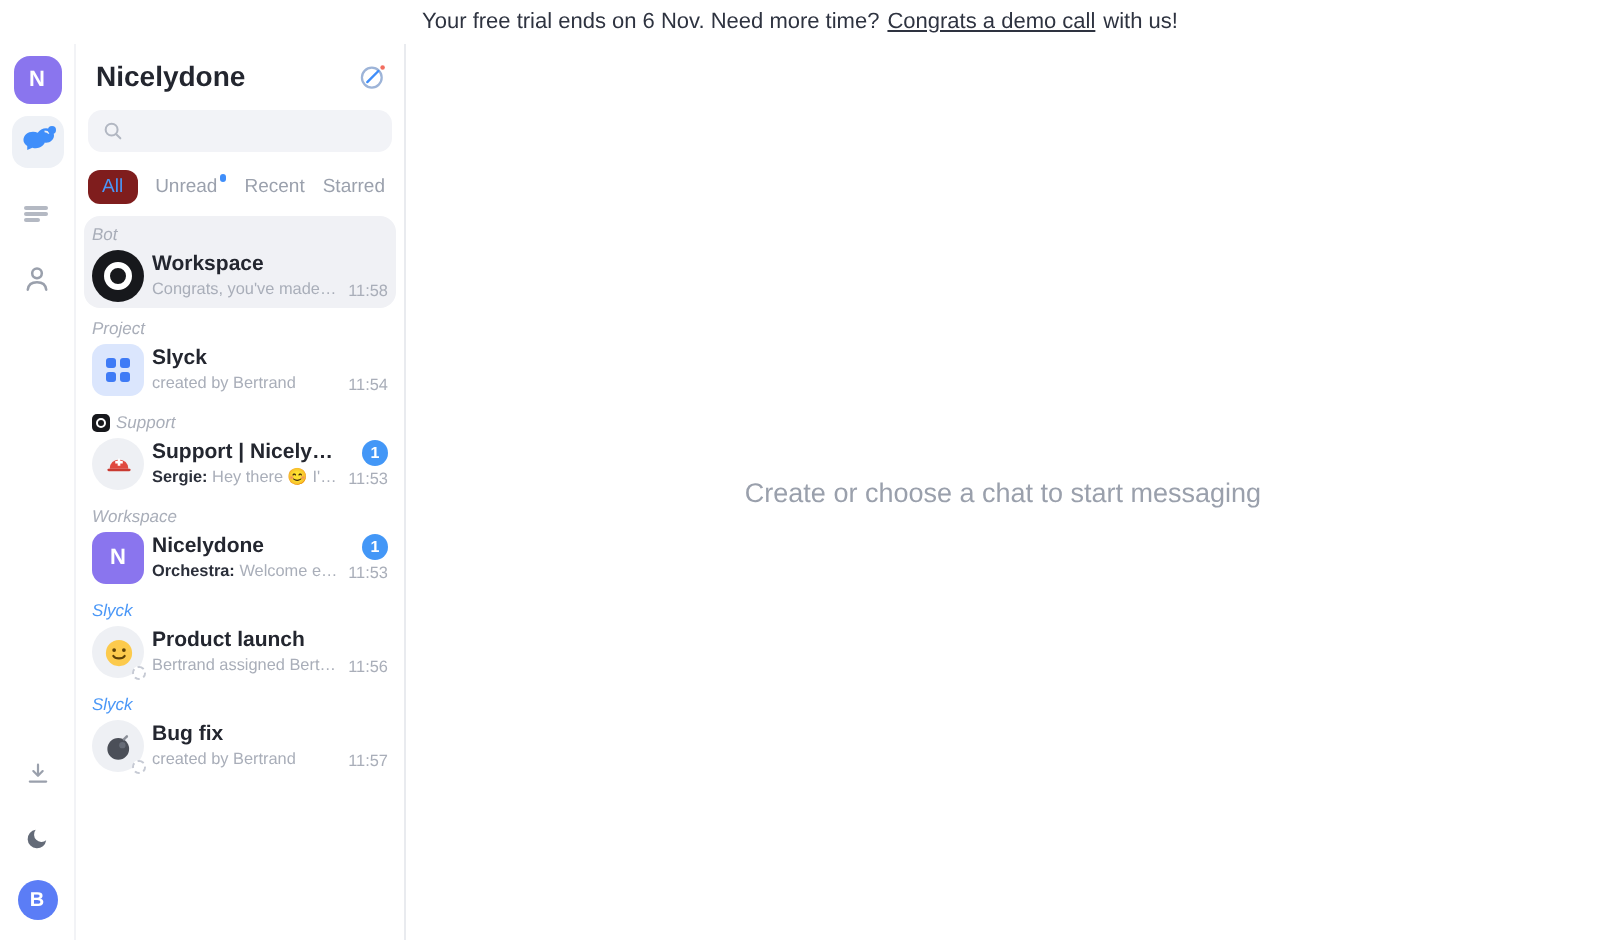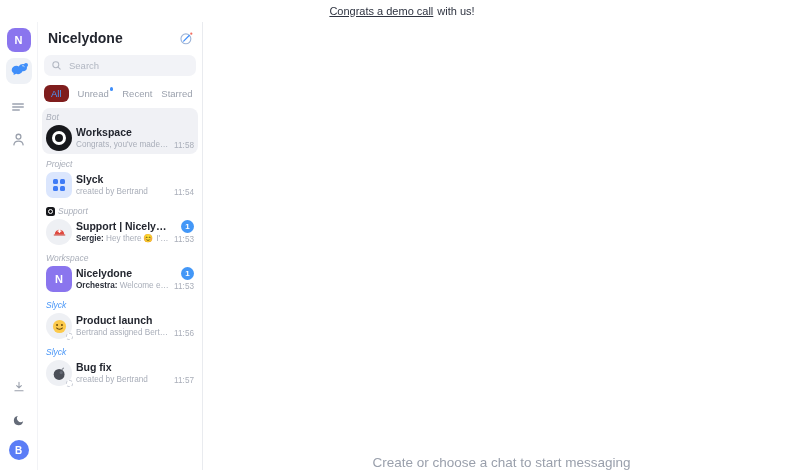--- a/index.html
+++ b/index.html
@@ -77,27 +77,28 @@
     overflow:hidden;text-overflow:ellipsis;}
   .sub-prefix{color:#2b2f3a;font-weight:600;}
   .sub-prefix:empty{display:none;}
   .right{display:flex;flex-direction:column;align-items:flex-end;height:26px;flex:none;padding:1px 0;}
   .badge{min-width:13px;height:13px;border-radius:7px;background:#4397f7;color:#fff;font-size:8px;
     font-weight:700;display:flex;align-items:center;justify-content:center;padding:0 3px;}
   .badge:empty{display:none;}
   .time{font-size:8.2px;color:#a9aeb9;margin-top:auto;}
 
   
-  .main{flex:1;display:flex;align-items:flex-end;justify-content:center;background:#fff;}
+  .main{flex:1;display:flex;align-items:center;justify-content:center;background:#fff;}
   .empty-text{font-size:13.5px;color:#9aa0ac;}
 </style>
 </head>
 <body>
 
 <div class="banner">
+  <span>Your free trial ends on 6 Nov. Need more time?</span>
   <a>Congrats a demo call</a>
   <span>with us!</span>
 </div>
 
 <div class="content">
 
   <div class="rail">
     <div class="ws-avatar">N</div>
 
     <div class="rail-btn active">
@@ -161,21 +162,20 @@
       </span>
     </div>
 
     <div class="search">
       <span style="display:flex;">
         <svg width="11" height="11" viewBox="0 0 24 24" fill="none" stroke="#b2b7c2" stroke-width="2.2" stroke-linecap="round">
           <circle cx="10.5" cy="10.5" r="6.5"></circle>
             <path d="M15.5 15.5L20 20"></path>
         </svg>
       </span>
-      <input placeholder="Search" style="">
     </div>
 
     <div class="tabs">
       <span class="tab active">All</span>
       <span class="tab"><span>Unread</span><span class="unread-dot"></span></span>
       <span class="tab">Recent</span>
       <span class="tab">Starred</span>
 
     </div>
 

